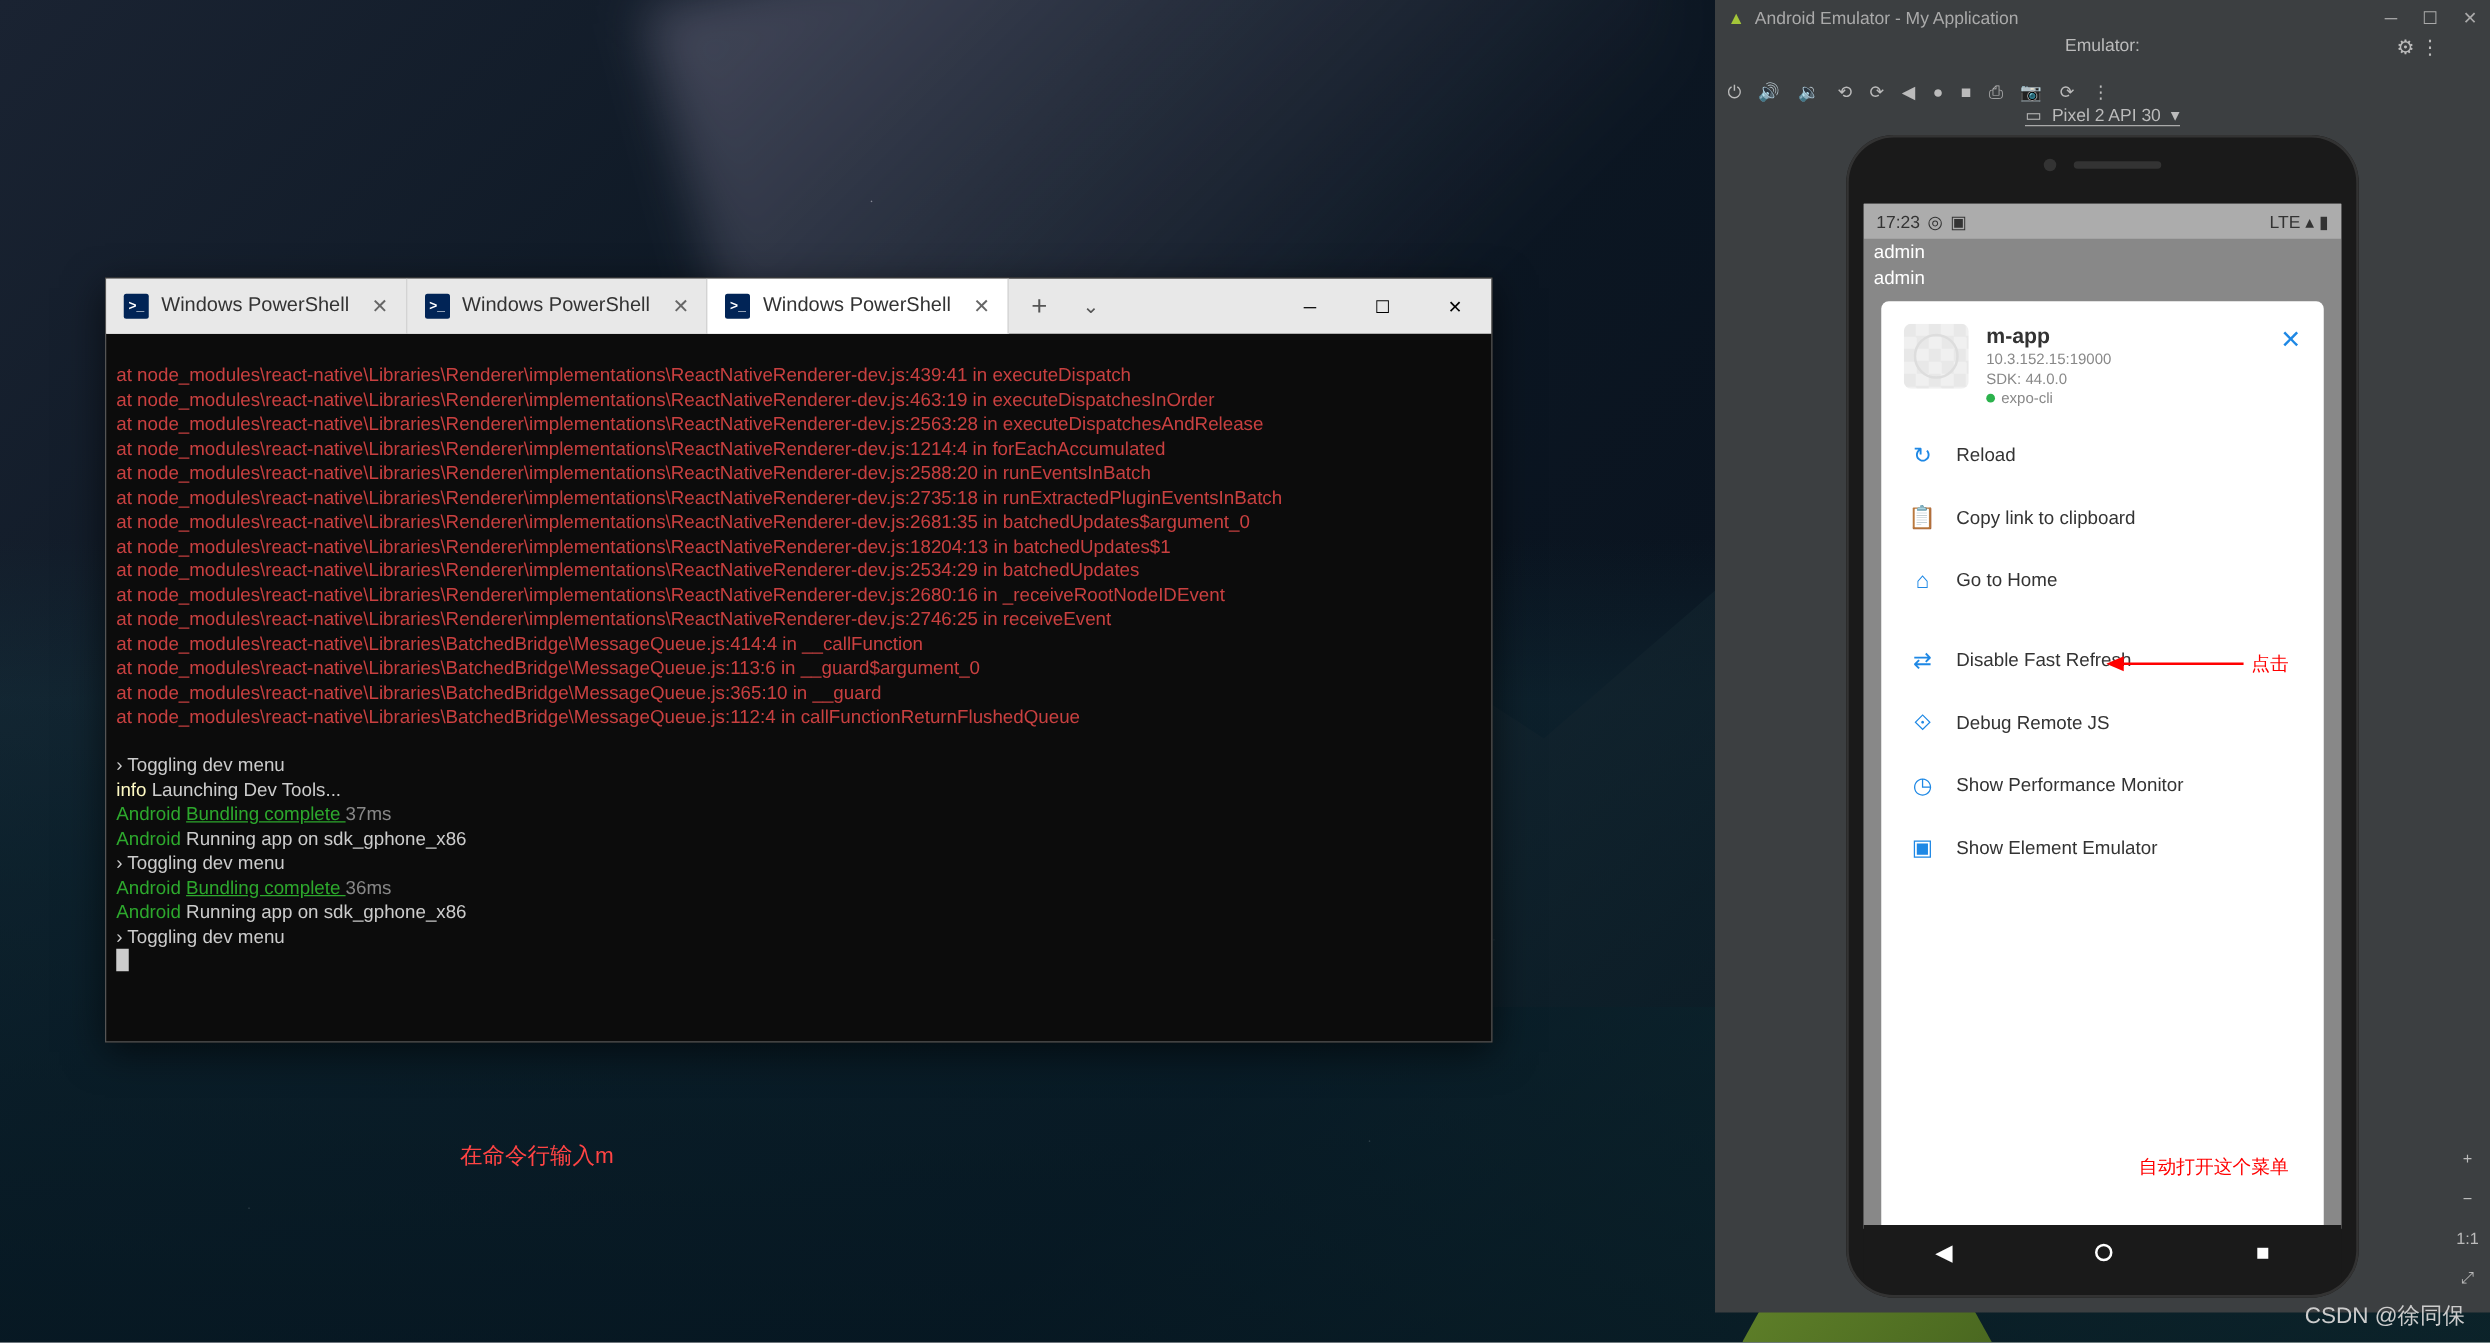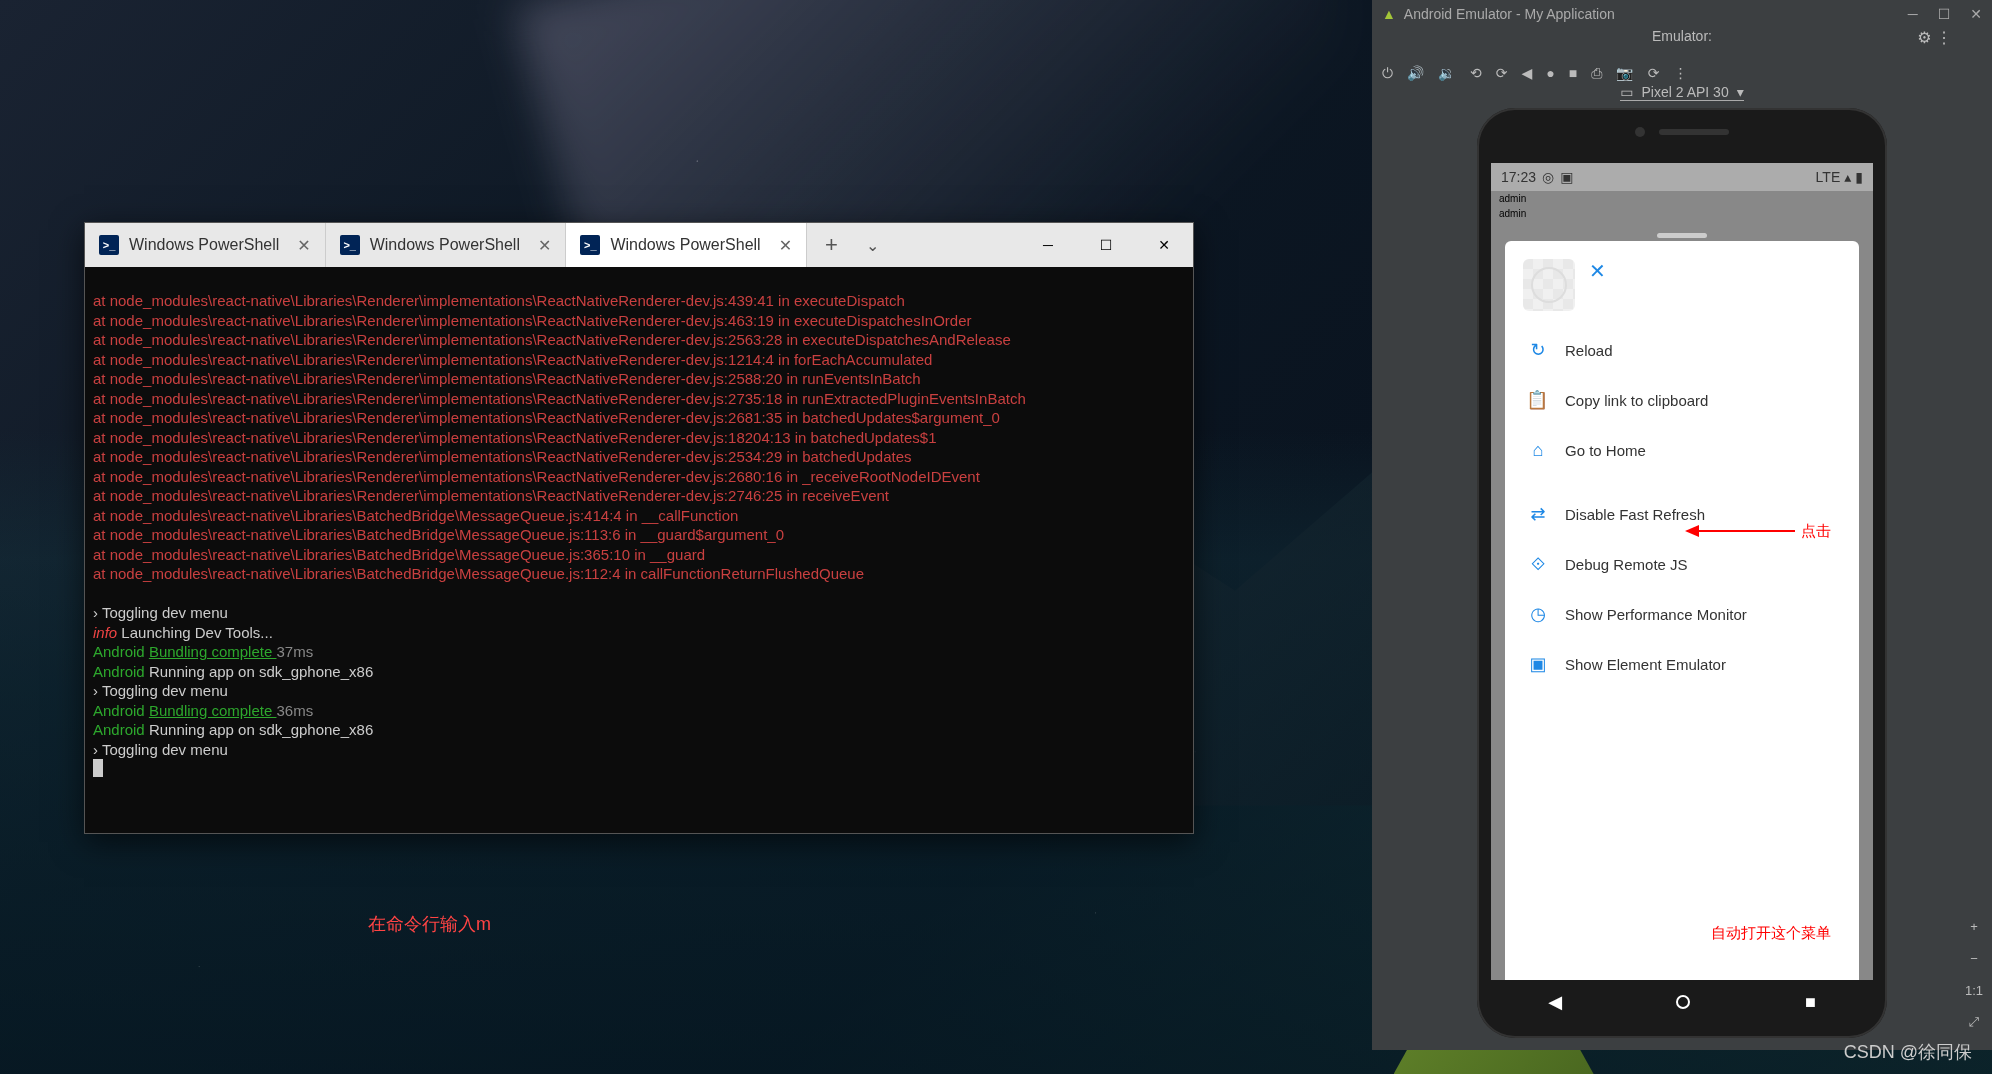--- a/index.html
+++ b/index.html
@@ -17,21 +17,21 @@
 .term-tab { height:44px; padding:0 14px; display:flex; align-items:center; gap:10px; font-size:16px; color:#333; border-right:1px solid #ccc; background:#e8e8e8; cursor:pointer;}
 .term-tab.active { background:#fff; }
 .term-tab .ps-icon { width:20px; height:20px; background:#012456; color:#fff; font-size:11px; display:flex; align-items:center; justify-content:center; font-weight:bold; border-radius:2px;}
 .term-tab .close { color:#666; font-size:16px; margin-left:8px;}
 .term-tab-add { padding:0 18px; font-size:22px; color:#555; cursor:pointer;}
 .term-tab-chevron { padding:0 10px; font-size:16px; color:#555;}
 .term-window-controls { margin-left:auto; display:flex; }
 .term-win-btn { width:58px; height:44px; display:flex; align-items:center; justify-content:center; font-size:14px; color:#000;}
 .term-body { padding:24px 8px; font-family:Consolas,monospace; font-size:15px; line-height:19.5px; white-space:pre-wrap; word-break:break-all; }
 .err { color:#c94040; }
-.info-cyan { color:#ef4444;font-style:italic; }
+.info-cyan { color:#fef9c3; }
 .info-green { color:#2da82d; }
 .info-white { color:#ccc; }
 .info-grey { color:#888; }
 .caret { display:inline-block; width:10px; height:18px; background:#ccc; vertical-align:text-bottom;}
 
 .annot-left { position:absolute; top:912px; left:368px; color:#ff4444; font-size:18px;}
 
 
 .emu-window { position:absolute; top:0; right:0; width:620px; height:1050px; background:#3c3f41; display:flex; flex-direction:column;}
 .emu-title-bar { height:28px; display:flex; align-items:center; padding:0 10px; color:#aaa; font-size:14px; gap:8px;}
@@ -47,21 +47,21 @@
 
 .phone { width:410px; height:930px; background:#1a1a1a; border-radius:38px; padding:14px; position:relative; box-shadow:0 0 0 2px #333 inset;}
 .phone-notch { position:absolute; top:20px; left:50%; transform:translateX(-50%); width:120px; height:8px; display:flex; align-items:center; justify-content:center; gap:14px;}
 .phone-cam { width:10px; height:10px; background:#333; border-radius:50%;}
 .phone-speaker { width:70px; height:6px; background:#333; border-radius:3px;}
 .screen { position:absolute; top:55px; left:14px; right:14px; bottom:55px; background:#fff; overflow:hidden;}
 .screen-dimmed { position:absolute; inset:0; background:#888;}
 .status-bar { height:28px; display:flex; align-items:center; padding:0 10px; justify-content:space-between; font-size:14px; color:#333; background:rgba(255,255,255,.3);}
 .status-left { display:flex; align-items:center; gap:6px;}
 .status-right { display:flex; align-items:center; gap:4px;}
-.admin-row { padding:2px 8px; font-size:10px; color:#000000;}
+.admin-row { padding:2px 8px; font-size:15px; color:#ffffff;}
 .drag-handle { width:50px; height:5px; background:#ccc; border-radius:3px; margin:12px auto 0;}
 
 .dev-sheet { position:absolute; left:14px; right:14px; top:78px; bottom:0; background:#fff; border-radius:6px 6px 0 0; padding:18px 0 0;}
 .sheet-header { display:flex; align-items:flex-start; padding:0 18px 14px; gap:14px;}
 .app-icon { width:52px; height:52px; background:repeating-conic-gradient(#f0f0f0 0 90deg,#e8e8e8 0 180deg) 0 0/20px 20px; border-radius:6px; display:flex; align-items:center; justify-content:center;}
 .app-icon-inner { width:36px; height:36px; border:2px solid #ddd; border-radius:50%;}
 .app-info { flex:1;}
 .app-title { font-size:17px; font-weight:600; color:#333;}
 .app-sub { font-size:12px; color:#888; line-height:16px;}
 .app-status { font-size:12px; color:#888; display:flex; align-items:center; gap:5px;}
@@ -172,20 +172,29 @@
           </div>
           <div class="admin-row">admin</div>
           <div class="admin-row">admin</div>
           <div class="drag-handle"></div>
         </div>
         <div class="dev-sheet">
           <div class="sheet-header">
             <div class="app-icon">
                 <div class="app-icon-inner"></div>
               </div>
+            <div class="app-info">
+              <div class="app-title">m-app</div>
+              <div class="app-sub">10.3.152.15:19000</div>
+              <div class="app-sub">SDK: 44.0.0</div>
+              <div class="app-status">
+                  <span class="status-dot"></span>
+                  <span>expo-cli</span>
+                </div>
+            </div>
             <div class="close-sheet">✕</div>
           </div>
           <div id="menu-a">
               <div class="menu-item">
                 <span class="menu-icon">↻</span>
                 <span>Reload</span>
               </div>
               <div class="menu-item">
                 <span class="menu-icon">📋</span>
                 <span>Copy link to clipboard</span>

